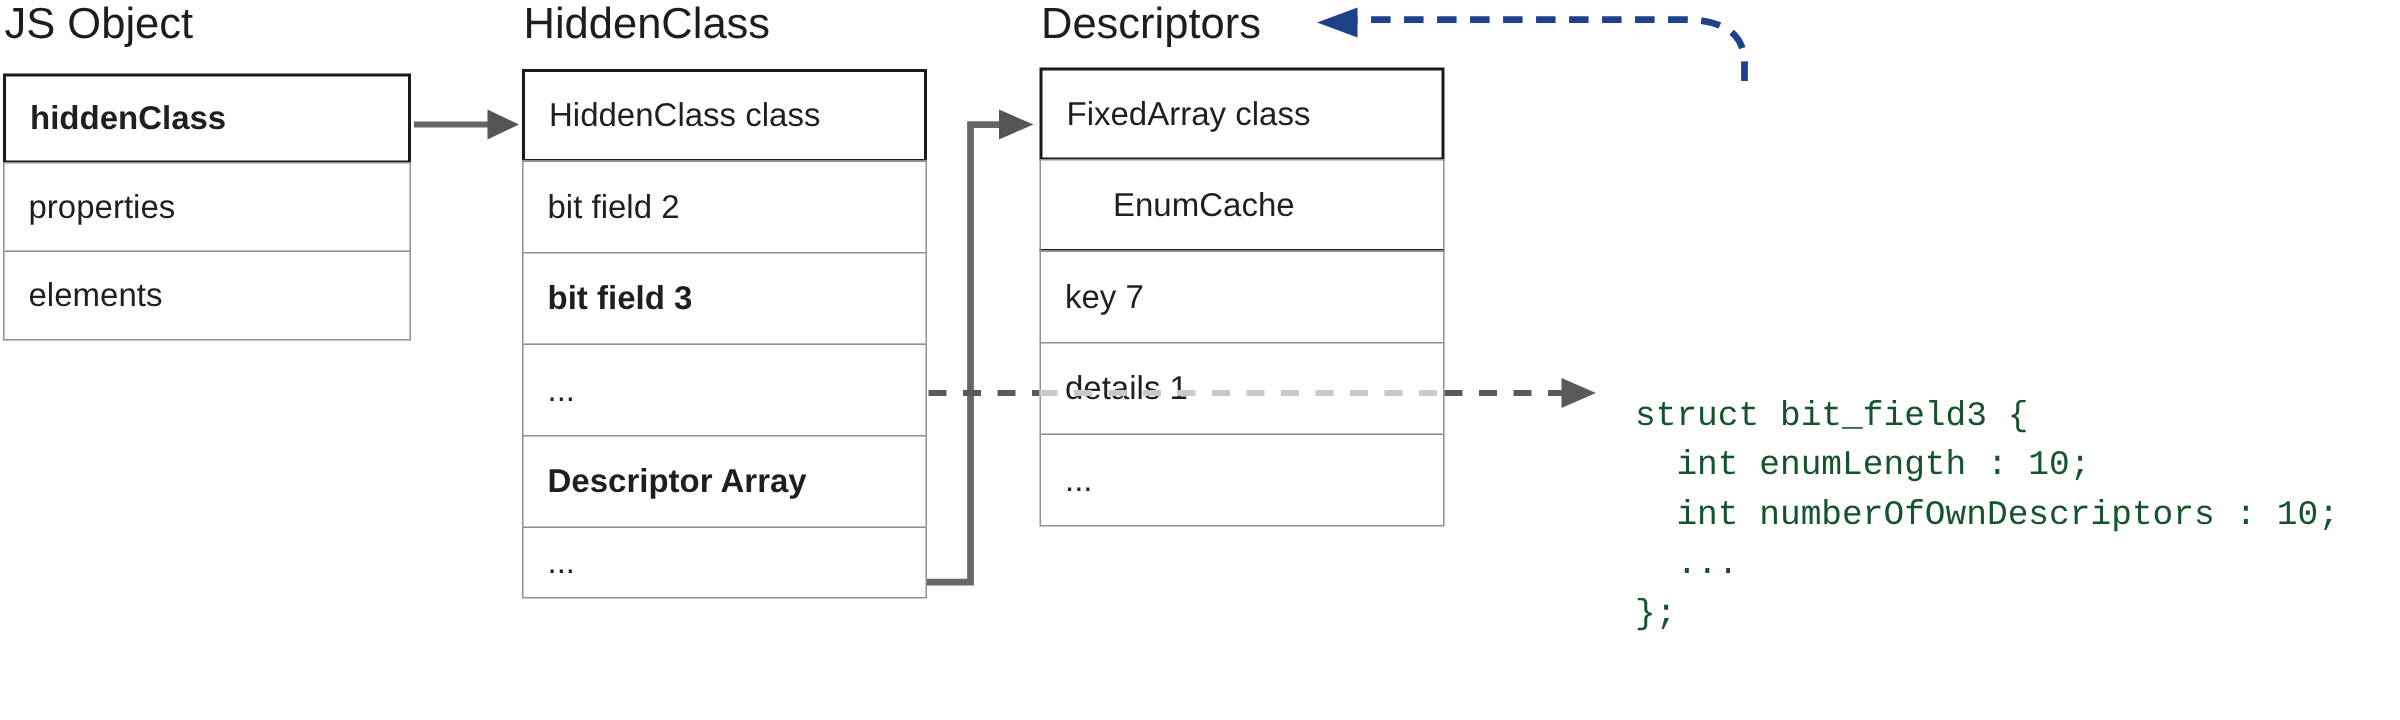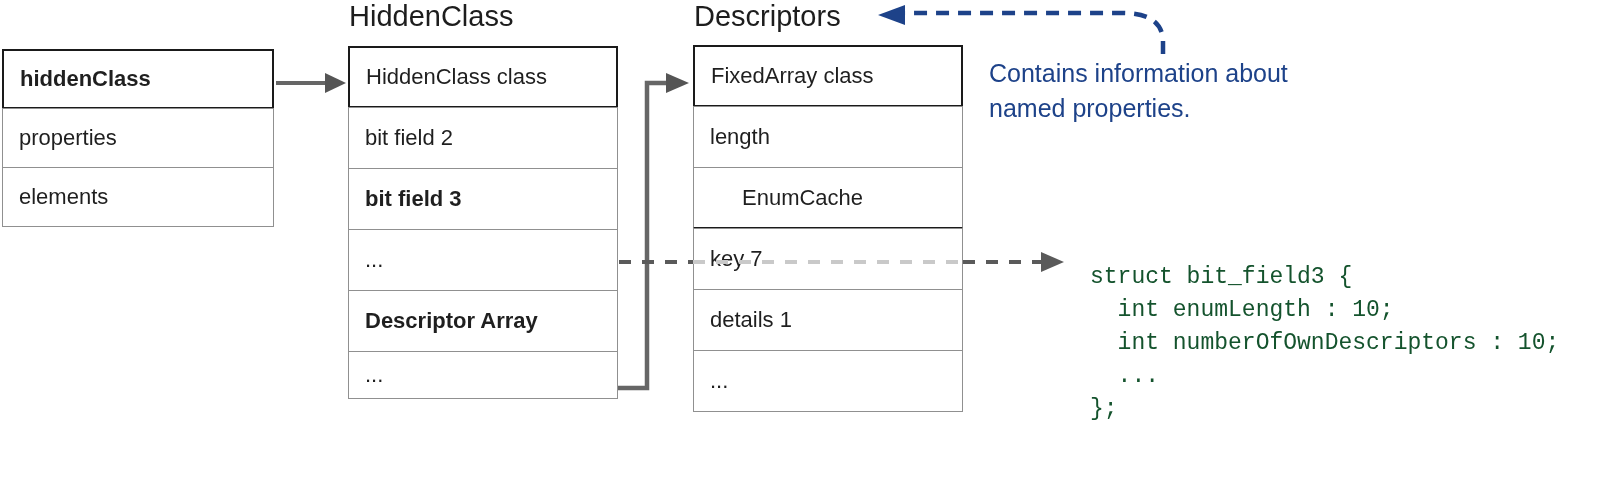--- a/index.html
+++ b/index.html
@@ -34,51 +34,47 @@
     font-family:Liberation Mono, monospace;
     font-size:23px; line-height:33px; color:#14532d; white-space:pre;
   }
   .overlay { position:absolute; left:0; top:0; pointer-events:none; }
 </style>
 </head>
 <body>
 
 <div class="canvas">
 
+  <div class="col-title" style="left:3px;">JS Object</div>
   <div class="col-title" style="left:349px;">HiddenClass</div>
   <div class="col-title" style="left:694px;">Descriptors</div>
 
   <div class="tbl t-js" style="left:2px; top:49px;">
     <div class="cell first bold">hiddenClass</div>
     <div class="cell">properties</div>
     <div class="cell">elements</div>
   </div>
 
   <div class="tbl t-hc" style="left:348px; top:46px;">
     <div class="cell first">HiddenClass class</div>
     <div class="cell">bit field 2</div>
     <div class="cell bold">bit field 3</div>
     <div class="cell">...</div>
     <div class="cell bold">Descriptor Array</div>
     <div class="cell short">...</div>
   </div>
 
   <div class="tbl t-ds" style="left:693px; top:45px;text-align:right;">
     <div class="cell first">FixedArray class</div>
-    <div class="cell">length</div>
     <div class="cell black-bottom">EnumCache</div>
     <div class="cell">key 7</div>
     <div class="cell">details 1</div>
     <div class="cell">...</div>
   </div>
 
-  <div class="note">
-    <div style="color:#1d4289;" color="#1d4289">Contains information about</div>
-    <div style="color:#1d4289;">named properties.</div>
-  </div>
 
   <pre class="code">struct bit_field3 {
   int enumLength : 10;
   int numberOfOwnDescriptors : 10;
   ...
 };</pre>
 
   <svg class="overlay" width="1600" height="480" viewBox="0 0 1600 480">
 
     <g>

